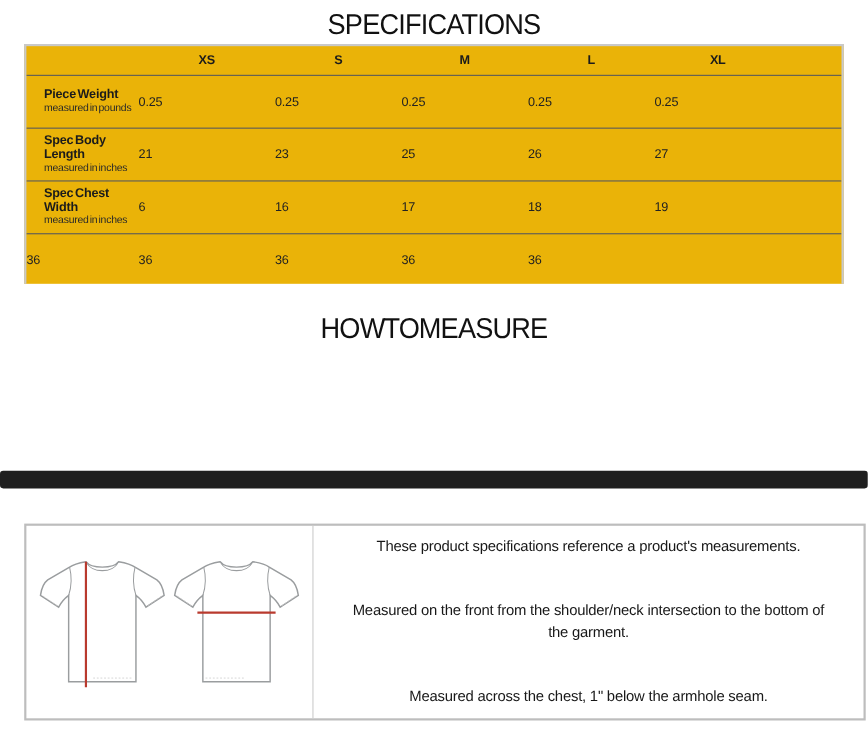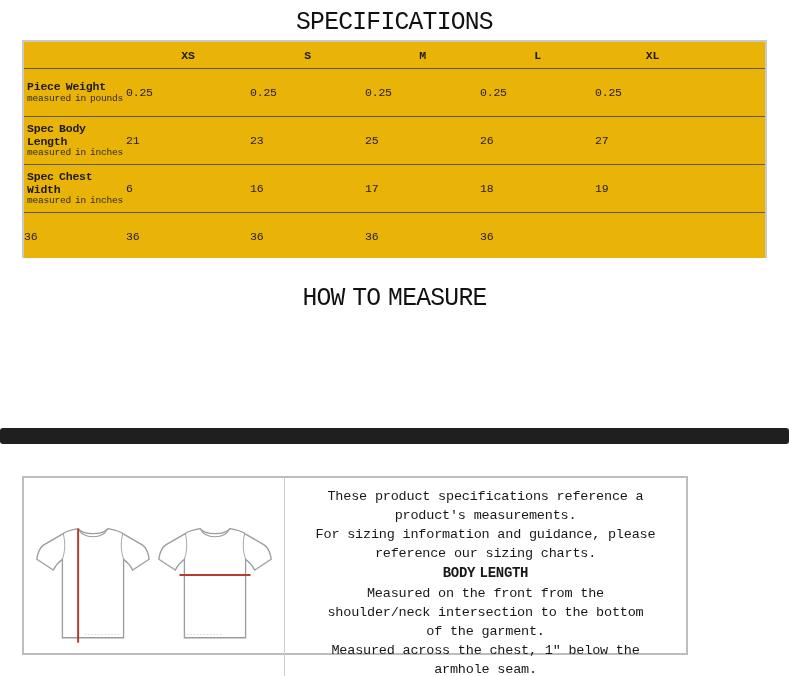--- a/index.html
+++ b/index.html
@@ -2,21 +2,21 @@
 <html><head>
 <meta charset="utf-8">
 <style>
   * { margin: 0; padding: 0; box-sizing: border-box; }
   html, body { background: #ffffff; }
   .page {
     position: relative;
     width: 789px;
     height: 676px;
     background: #ffffff;
-    font-family: Liberation Mono, monospace;
+    font-family: Liberation Sans, sans-serif;
     color: #1b1b1b;
     overflow: hidden;
     letter-spacing: -0.2px;
   }
   .big-title {
     position: absolute;
     left: 0; right: 0;
     text-align: center;
     font-size: 26px;
     font-weight: 400;
@@ -47,37 +47,37 @@
   .col-h {
     text-align: center;
     font-weight: 700;
     font-size: 11.5px;
     word-spacing: -1px;
   }
   .cell-v {
     font-size: 11.5px;
     color: #222;
   }
-  .label-cell { padding-left: 3px; line-height: 1.15; }
+  .label-cell { padding-left: 16px; line-height: 1.15; }
   .row-label  { font-weight: 700; font-size: 11.5px; word-spacing: -1.5px; }
   .row-sub    { font-size: 9.5px; color: #2a2a2a; word-spacing: -1.5px; }
 
   
   .black-bar {
     position: absolute;
     left: 0; top: 428px;
     width: 789px; height: 16px;
     border-radius: 3px;
   }
 
   
   .measure-panel {
     position: absolute;
     left: 22px; top: 476px;
-    width: 666px; height: 179px;
+    width: 765px; height: 179px;
     border: 2px solid #bdbdbd;
     display: grid;
     grid-template-columns: 261px 1fr;
     background: #fff;
   }
   .diagram-cell {
     border-right: 1px solid #cccccc;
     display: flex;
     align-items: center;
     justify-content: center;
@@ -196,21 +196,19 @@
         <path d="M5,46 L21,57" stroke="#c8c8c8" stroke-width="1" stroke-dasharray="2,2"></path>
         <path d="M135,46 L119,57" stroke="#c8c8c8" stroke-width="1" stroke-dasharray="2,2"></path>
         <path d="M36,136 L80,136" stroke="#d2d2d2" stroke-width="1" stroke-dasharray="2,2"></path>
         <line x1="27" y1="64" x2="113" y2="64" stroke="#b93a2e" stroke-width="2.4"></line>
       </svg>
     </div>
 
     <div class="text-cell">
       <div>
         <div>These product specifications reference a product's measurements.</div>
-        <div>For sizing information and guidance, please reference our sizing charts.</div>
-      </div>
-      <div class="m-heading">BODY LENGTH</div>
+      </div>
       <div style="padding:0 14px;">Measured on the front from the shoulder/neck intersection to the bottom of the garment.</div>
       <div>Measured across the chest, 1" below the armhole seam.</div>
     </div>
   </div>
 
 </div>
 
 </body></html>

